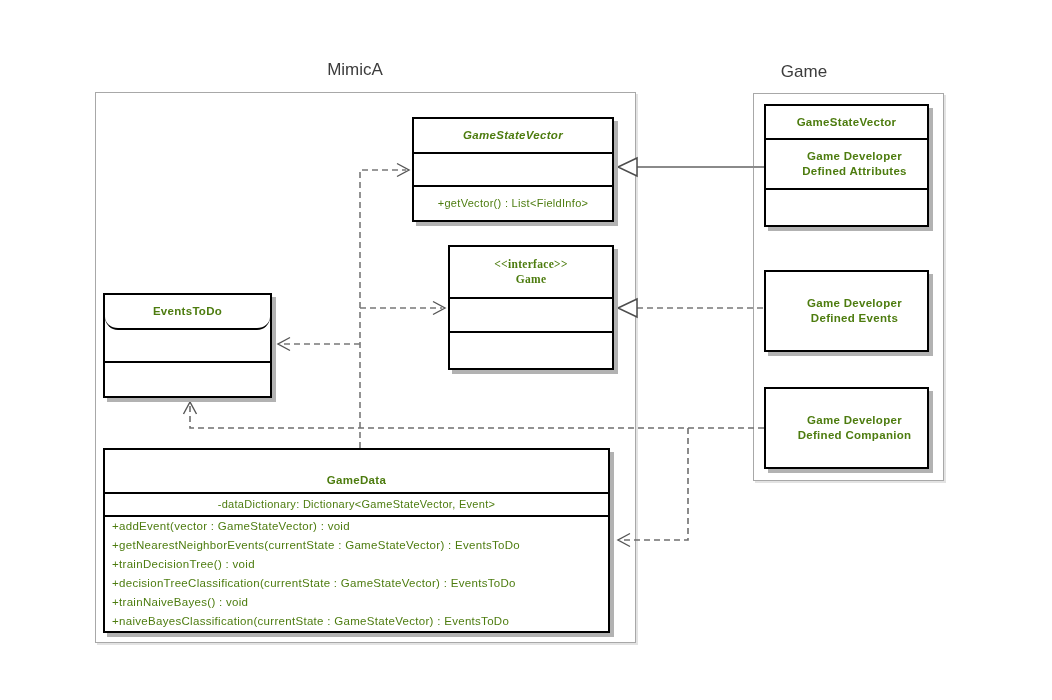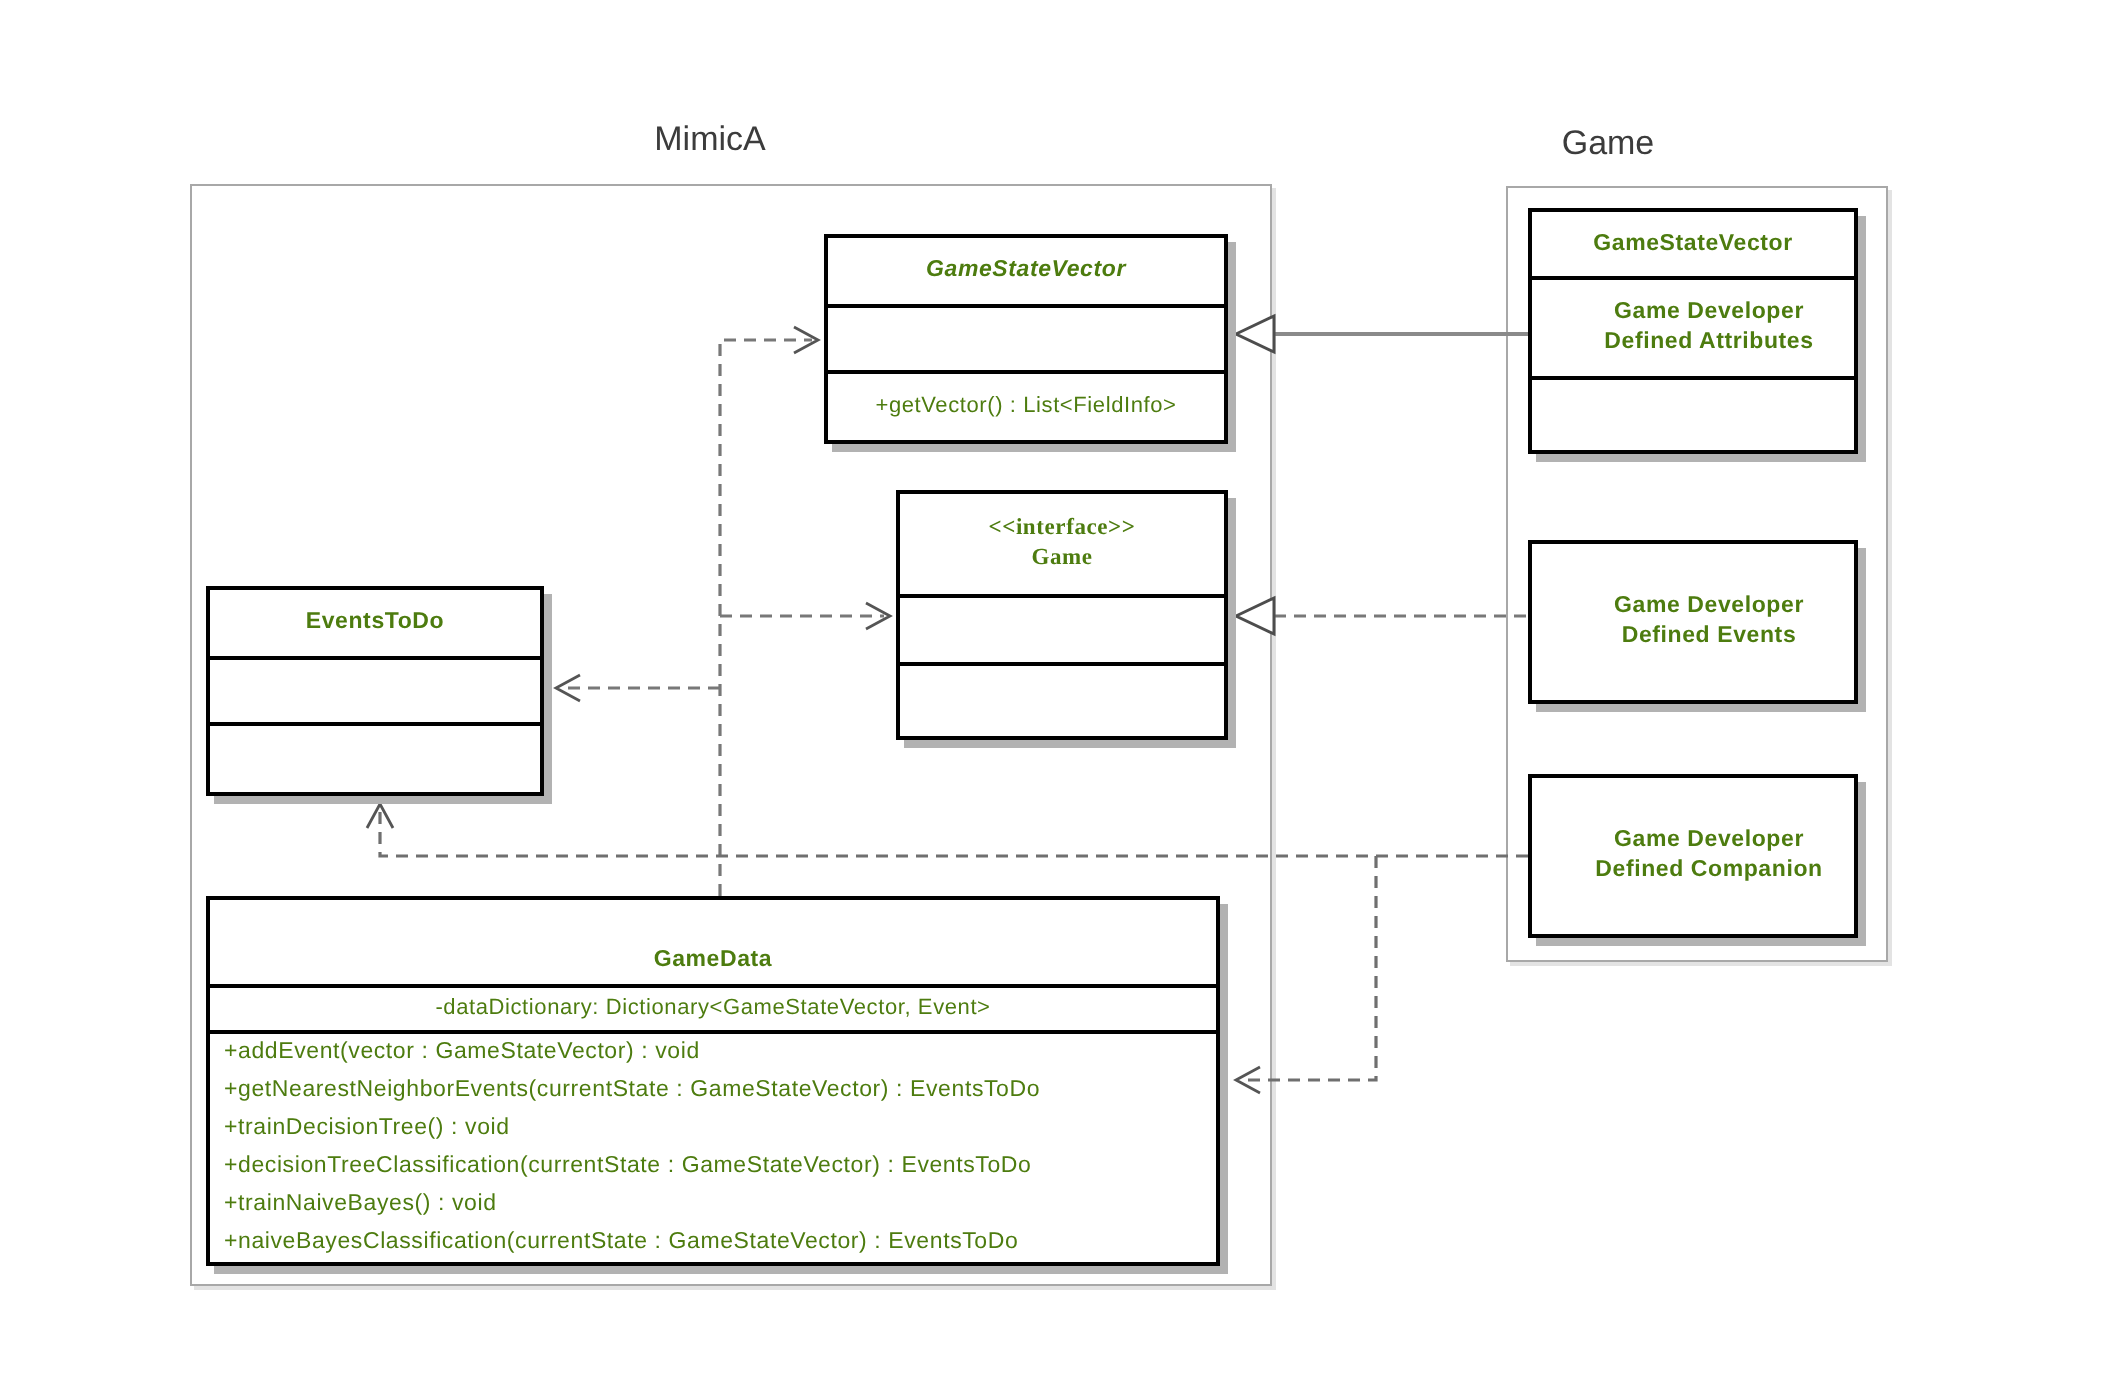--- a/index.html
+++ b/index.html
@@ -86,21 +86,21 @@
   <div class="cls" style="left:448px; top:245px; width:166px; height:125px;font-family:Liberation Serif, serif;">
     <div class="cmp cls-title" style="height:52px;">
       <span>&lt;&lt;interface&gt;&gt;</span>
       <span>Game</span>
     </div>
     <div class="cmp" style="height:34px;"></div>
     <div class="cmp"></div>
   </div>
 
   <div class="cls" style="left:103px; top:293px; width:169px; height:105px;">
-    <div class="cmp cls-title" style="height:35px;">EventsToDo</div>
+    <div class="cmp cls-title" style="height:35px;border-radius:13px;">EventsToDo</div>
     <div class="cmp" style="height:33px;"></div>
     <div class="cmp"></div>
   </div>
 
   <div class="cls" style="left:103px; top:448px; width:507px; height:185px;">
     <div class="cmp cls-title" style="height:30px;margin-top:20px;">GameData</div>
     <div class="cmp" style="height:29px;">
       <span>-dataDictionary: Dictionary&lt;GameStateVector, Event&gt;</span>
     </div>
     <div class="cmp methods-left">

